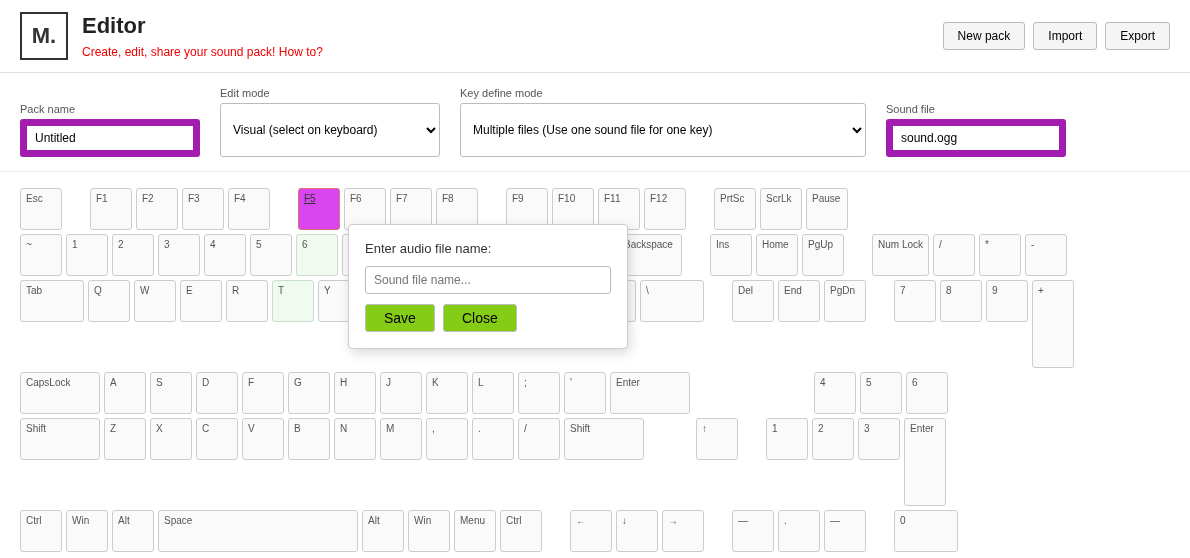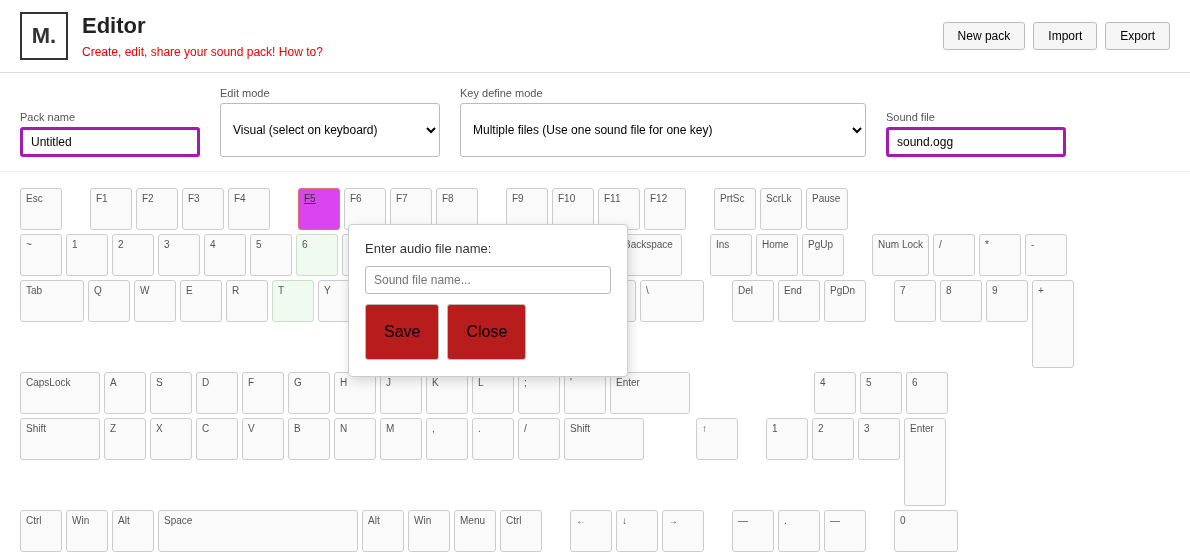--- a/index.html
+++ b/index.html
@@ -12,21 +12,21 @@
     .header-title { font-size: 22px; font-weight: bold; color: #222; }
     .header-subtitle { font-size: 12px; color: #555; margin-top: 6px; }
     .header-subtitle span { color: #e00; cursor: pointer; }
     .header-buttons { display: flex; gap: 8px; }
     .header-btn { padding: 6px 14px; border: 1px solid #bbb; background: #f5f5f5; border-radius: 3px; cursor: pointer; font-size: 12px; }
 
     
     .controls { display: flex; gap: 20px; padding: 14px 20px; border-bottom: 1px solid #eee; align-items: flex-end; }
     .control-group { display: flex; flex-direction: column; gap: 4px; }
     .control-label { font-size: 11px; color: #555; }
-    .control-input { padding: 5px 8px; border: 3px solid #a21caf; border-radius: 3px; font-size: 12px; width: 180px; }
+    .control-input { padding: 5px 8px; border: 7px solid #a21caf; border-radius: 3px; font-size: 12px; width: 180px; }
     .control-select { padding: 18px 8px; border: 1px solid #bbb; border-radius: 3px; font-size: 12px; width: 220px; background: #fff; cursor: pointer; }
     .control-select-wide { width: 406px; }
 
     
     .keyboard-area { padding: 16px 20px; position: relative; }
 
     
     .keyboard { display: flex; flex-direction: column; gap: 4px; }
     .key-row { display: flex; gap: 4px; align-items: flex-start; }
     .key {
@@ -63,21 +63,21 @@
       border: 1px solid #ccc;
       border-radius: 4px;
       padding: 16px;
       box-shadow: 2px 4px 12px rgba(0,0,0,0.15);
       pointer-events: all;
       z-index: 10;
     }
     .dialog-title { font-size: 13px; margin-bottom: 10px; color: #333; }
     .dialog-input { width: 100%; padding: 6px 8px; border: 1px solid #bbb; border-radius: 3px; font-size: 12px; margin-bottom: 10px; color: #999; }
     .dialog-buttons { display: flex; gap: 8px; }
-    .dialog-btn { padding: 18px 18px; border: 1px solid #bbb; border-radius: 3px; background: #b91c1c; cursor: pointer; font-size: 16px; }
+    .dialog-btn { padding: 5px 18px; border: 1px solid #bbb; border-radius: 3px; background: #84cc16; cursor: pointer; font-size: 14px; }
   </style>
 </head>
 <body>
 
 <div class="header">
   <div class="header-left">
     <div class="logo-box">
       <span>M.</span>
     </div>
     <div>

